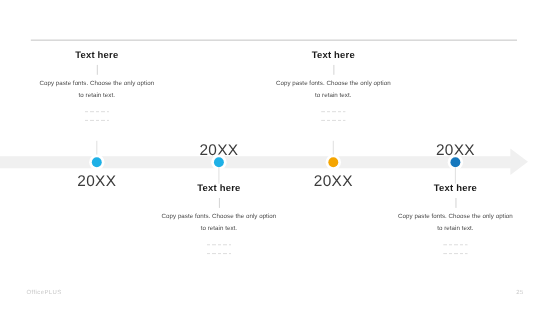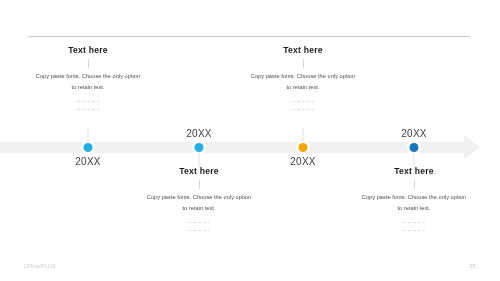--- a/index.html
+++ b/index.html
@@ -35,21 +35,21 @@
   
   .dot {
     position:absolute; width:9px; height:9px; border-radius:50%;
     top:143px; transform:translateX(-50%);
     box-shadow:0 0 0 2.5px #ffffff;
   }
 
   
   .year {
     position:absolute; transform:translateX(-50%);
-    font-size:10px; color:#3c3c3c; letter-spacing:.3px;
+    font-size:14px; color:#3c3c3c; letter-spacing:.3px;
     white-space:nowrap;
   }
   .year.above { top:128px; }
   .year.below { top:156px; }
 
   
   .stem {
     position:absolute; width:1px; background:#e2e2e2;
     transform:translateX(-50%);
   }

